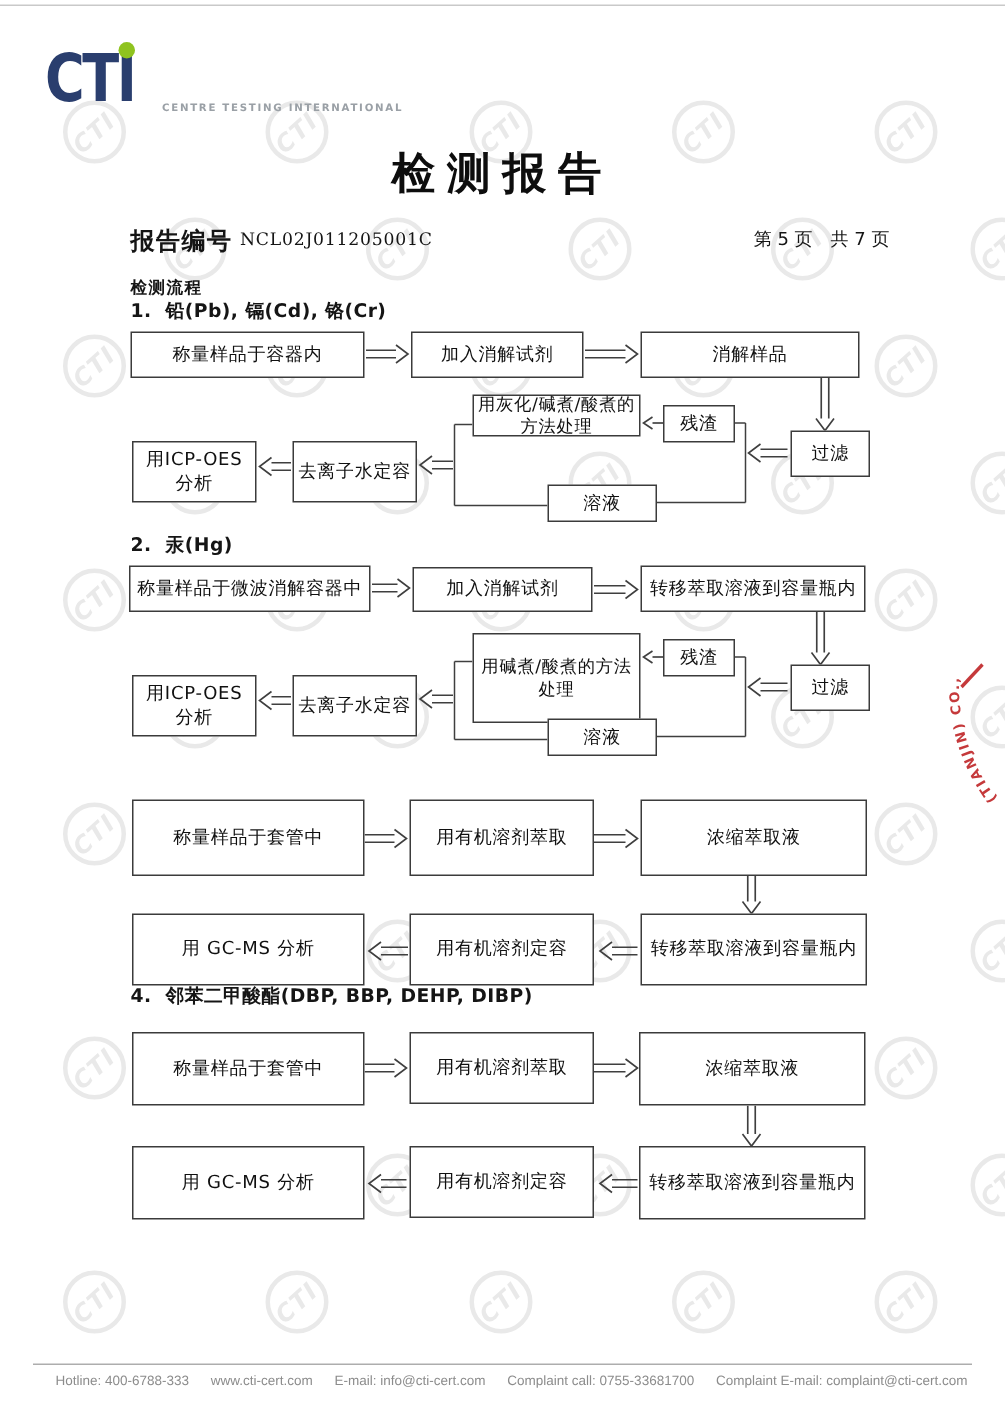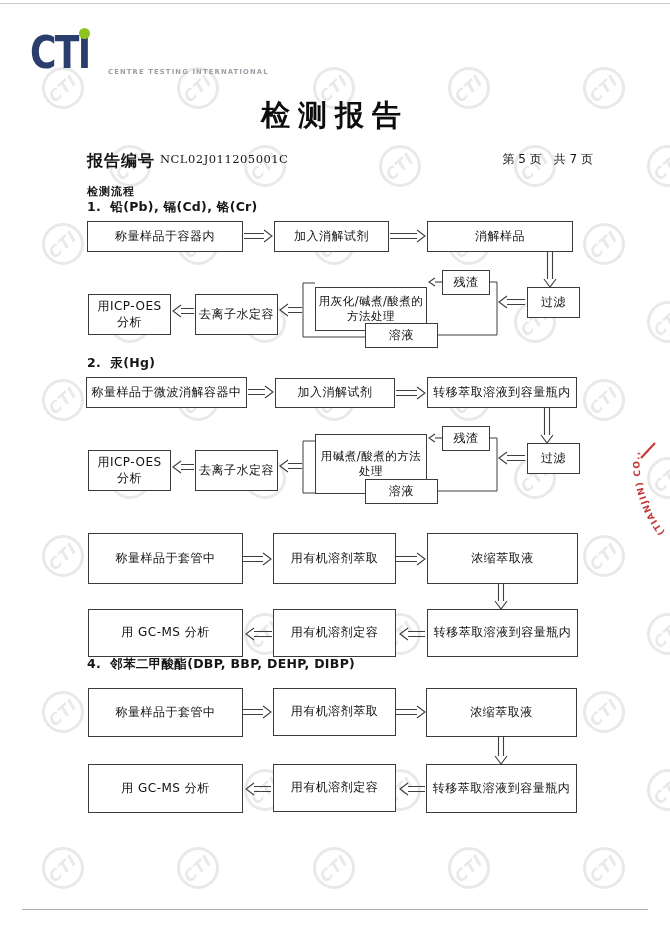--- a/index.html
+++ b/index.html
@@ -319,21 +319,21 @@
   <div id="nodes-layer">
       <div class="box" style="left: 87px; top: 221px; width: 156px; height: 31px;">
         <span>称量样品于容器内</span>
       </div>
       <div class="box" style="left: 274px; top: 221px; width: 115px; height: 31px;">
         <span>加入消解试剂</span>
       </div>
       <div class="box" style="left: 427px; top: 221px; width: 146px; height: 31px;">
         <span>消解样品</span>
       </div>
-      <div class="box" style="left: 315px; top: 263px; width: 112px; height: 44px; font-size: 11.5px; margin-top: 24px;">
+      <div class="box" style="left: 315px; top: 263px; width: 112px; height: 28px; font-size: 11.5px;">
         <span>用灰化/碱煮/酸煮的方法处理</span>
       </div>
       <div class="box" style="left: 442px; top: 270px; width: 48px; height: 25px;">
         <span>残渣</span>
       </div>
       <div class="box" style="left: 527px; top: 287px; width: 53px; height: 31px;">
         <span>过滤</span>
       </div>
       <div class="box" style="left: 88px; top: 294px; width: 83px; height: 41px;">
         <span>用ICP-OES 分析</span>
@@ -346,21 +346,21 @@
       </div>
       <div class="box" style="left: 86px; top: 377px; width: 161px; height: 31px;">
         <span>称量样品于微波消解容器中</span>
       </div>
       <div class="box" style="left: 275px; top: 378px; width: 120px; height: 30px;">
         <span>加入消解试剂</span>
       </div>
       <div class="box" style="left: 427px; top: 377px; width: 150px; height: 31px;">
         <span>转移萃取溶液到容量瓶内</span>
       </div>
-      <div class="box" style="left: 315px; top: 434px; width: 112px; height: 60px; font-size: 11.5px;">
+      <div class="box" style="left: 315px; top: 422px; width: 112px; height: 60px; font-size: 11.5px;">
         <span>用碱煮/酸煮的方法处理</span>
       </div>
       <div class="box" style="left: 442px; top: 426px; width: 48px; height: 25px;">
         <span>残渣</span>
       </div>
       <div class="box" style="left: 527px; top: 443px; width: 53px; height: 31px;">
         <span>过滤</span>
       </div>
       <div class="box" style="left: 88px; top: 450px; width: 83px; height: 41px;">
         <span>用ICP-OES 分析</span>
@@ -411,14 +411,21 @@
 
   <svg id="seal" width="38" height="100" viewBox="0 0 38 100">
     <path id="sealArc" d="M 34 96 A 120 120 0 0 1 8 8" fill="none" stroke="none"></path>
     <path d="M 9 20 L 23 5" stroke="#c5393b" stroke-width="2.2" fill="none"></path>
     <text font-size="9" font-weight="bold" fill="#c5393b" letter-spacing="1.2">
       <textPath href="#sealArc" startOffset="2">(TIANJIN) CO., LTD.</textPath>
     </text>
   </svg>
 
   <div class="footer-rule"></div>
+  <div class="footer">
+    <span>Hotline: 400-6788-333</span>
+    <span>www.cti-cert.com</span>
+    <span>E-mail: info@cti-cert.com</span>
+    <span>Complaint call: 0755-33681700</span>
+    <span>Complaint E-mail: complaint@cti-cert.com</span>
+  </div>
 
 </div>
 
 </body></html>

